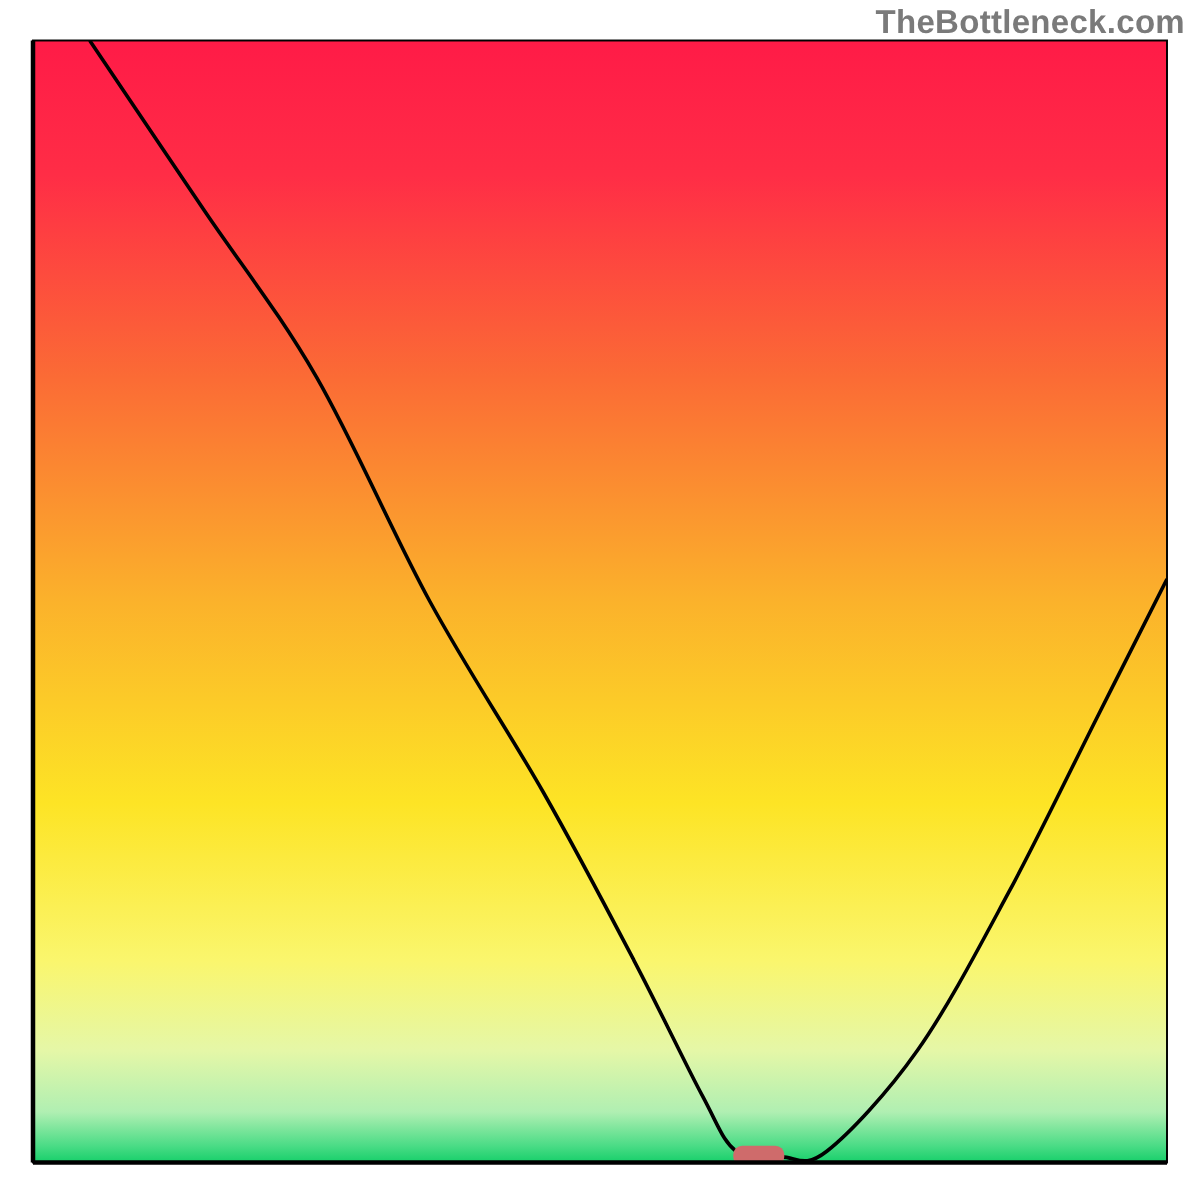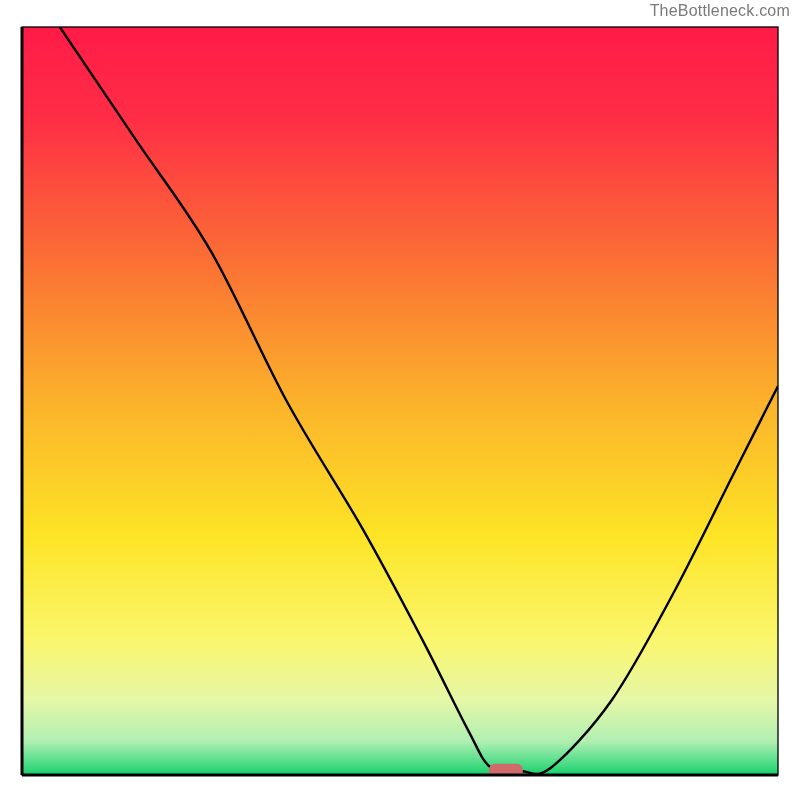--- a/index.html
+++ b/index.html
@@ -14,22 +14,22 @@
   .chart-wrap {
     position: relative;
     width: 800px;
     height: 800px;
   }
   .watermark {
     position: absolute;
     top: 2px;
     right: 10px;
     color: #7a7a7a;
-    font-size: 16px;
-    font-weight: 400;
+    font-size: 22px;
+    font-weight: 700;
     letter-spacing: 0.2px;
     z-index: 20;
   }
   svg.plot {
     position: absolute;
     top: 0;
     left: 0;
     width: 800px;
     height: 800px;
   }

